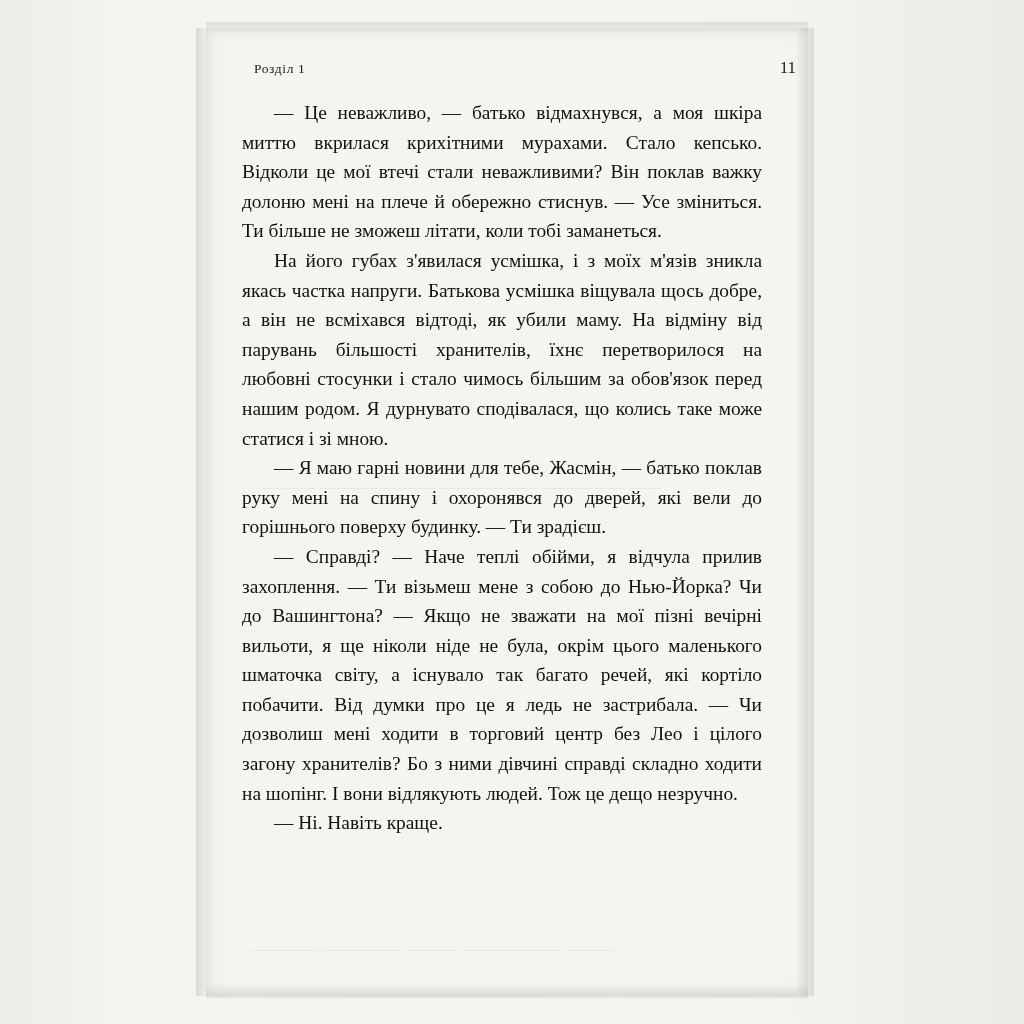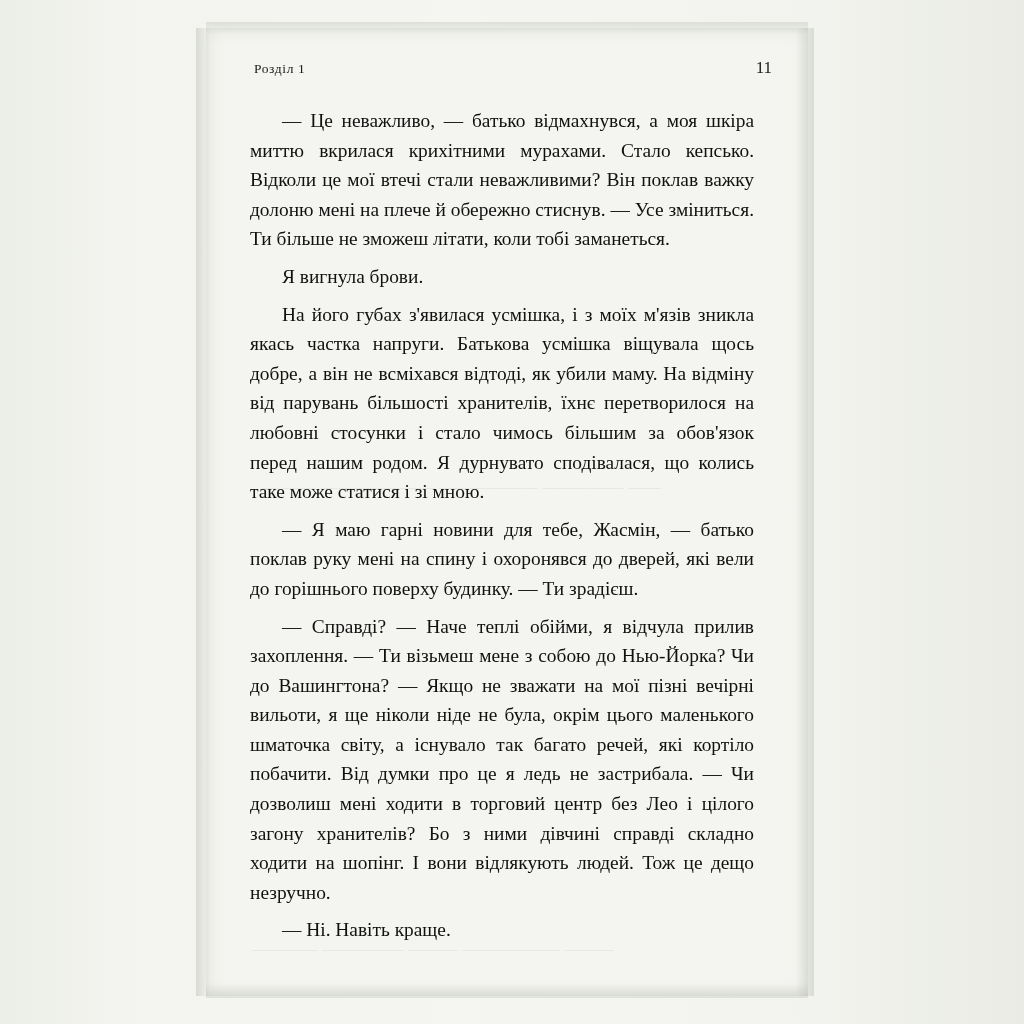--- a/index.html
+++ b/index.html
@@ -50,37 +50,37 @@
     font-family: "Liberation Serif", serif;
     color: #1b1b1b;
   }
   .chapter-label {
     font-size: 13.5px;
     letter-spacing: 0.6px;
     margin-left: 48px;
   }
   .page-number {
     font-size: 17px;
-    margin-right: 36px;
+    margin-right: 12px;
     font-weight: 400;
   }
   .text-block {
     position: absolute;
     left: 242px;
     top: 98px;
     width: 520px;
     font-size: 19.4px;
     line-height: 29.6px;
     color: #111111;
     text-align: justify;
     text-justify: inter-word;
     hyphens: manual;
   }
   .text-block p {
-    margin: 8px;
+    margin: 0;
     text-indent: 32px;
   }
   
   .bleed {
     position: absolute;
     color: rgba(120,130,120,0.13);
     font-size: 16px;
     letter-spacing: 0.4px;
     pointer-events: none;
     white-space: nowrap;
@@ -131,21 +131,20 @@
     <div class="edge-right"></div>
     <div class="edge-bottom"></div>
 
     <div class="running-head">
       <span class="chapter-label">Розділ 1</span>
       <span class="page-number">11</span>
     </div>
 
     <div class="text-block">
       <p>— Це неважливо, — батько відмахнувся, а моя шкіра миттю вкрилася крихітними мурахами. Стало кепсько. Відколи це мої втечі стали неважливими? Він поклав важку долоню мені на плече й обережно стиснув. — Усе зміниться. Ти більше не зможеш літати, коли тобі заманеться.</p>
-      <p>Я вигнула брови.</p>
       <p>На його губах з'явилася усмішка, і з моїх м'язів зникла якась частка напруги. Батькова усмішка віщувала щось добре, а він не всміхався відтоді, як убили маму. На відміну від парувань більшості хранителів, їхнє перетворилося на любовні стосунки і стало чимось більшим за обов'язок перед нашим родом. Я дурнувато сподівалася, що колись таке може статися і зі мною.</p>
       <p>— Я маю гарні новини для тебе, Жасмін, — батько поклав руку мені на спину і охоронявся до дверей, які вели до горішнього поверху будинку. — Ти зрадієш.</p>
       <p>— Справді? — Наче теплі обійми, я відчула прилив захоплення. — Ти візьмеш мене з собою до Нью-Йорка? Чи до Вашингтона? — Якщо не зважати на мої пізні вечірні вильоти, я ще ніколи ніде не була, окрім цього маленького шматочка світу, а існувало так багато речей, які кортіло побачити. Від думки про це я ледь не застрибала. — Чи дозволиш мені ходити в торговий центр без Лео і цілого загону хранителів? Бо з ними дівчині справді складно ходити на шопінг. І вони відлякують людей. Тож це дещо незручно.</p>
       <p>— Ні. Навіть краще.</p>
     </div>
 
     <div class="bleed b1">— —— ——————— —————— ————— ——</div>
     <div class="bleed b2">———— ————— ——— —————— ———</div>
   </div>
 </div>

